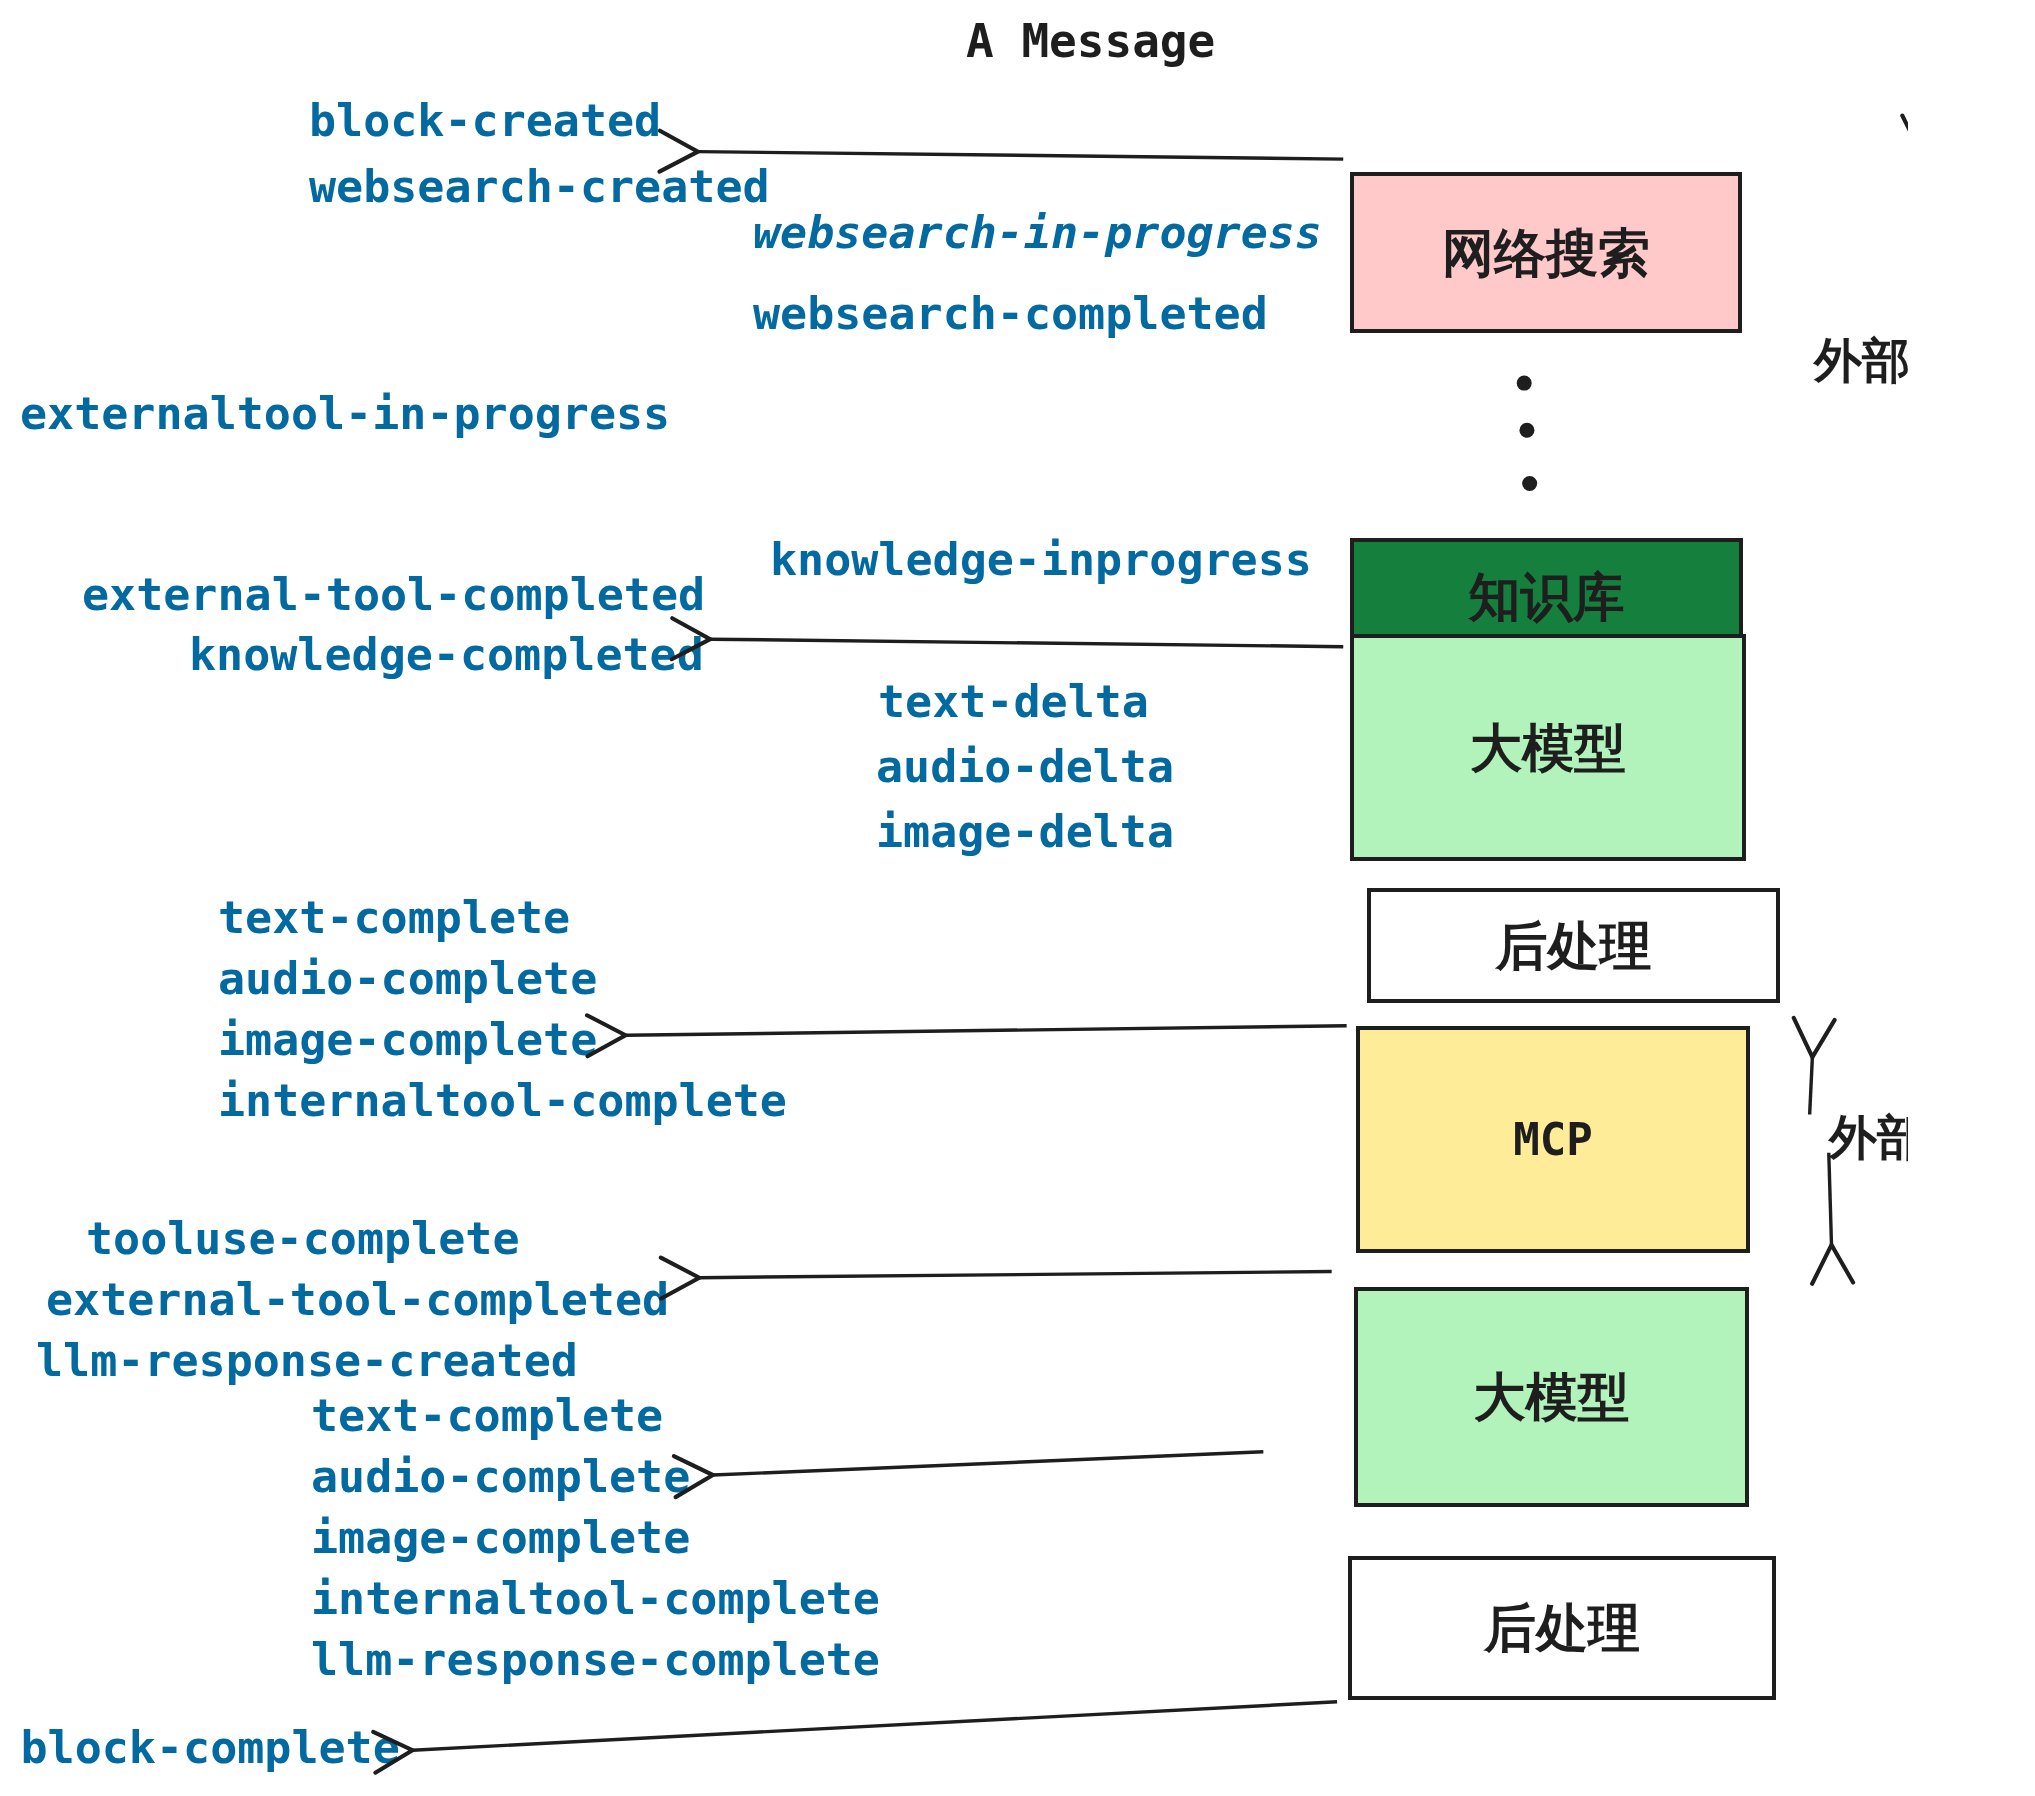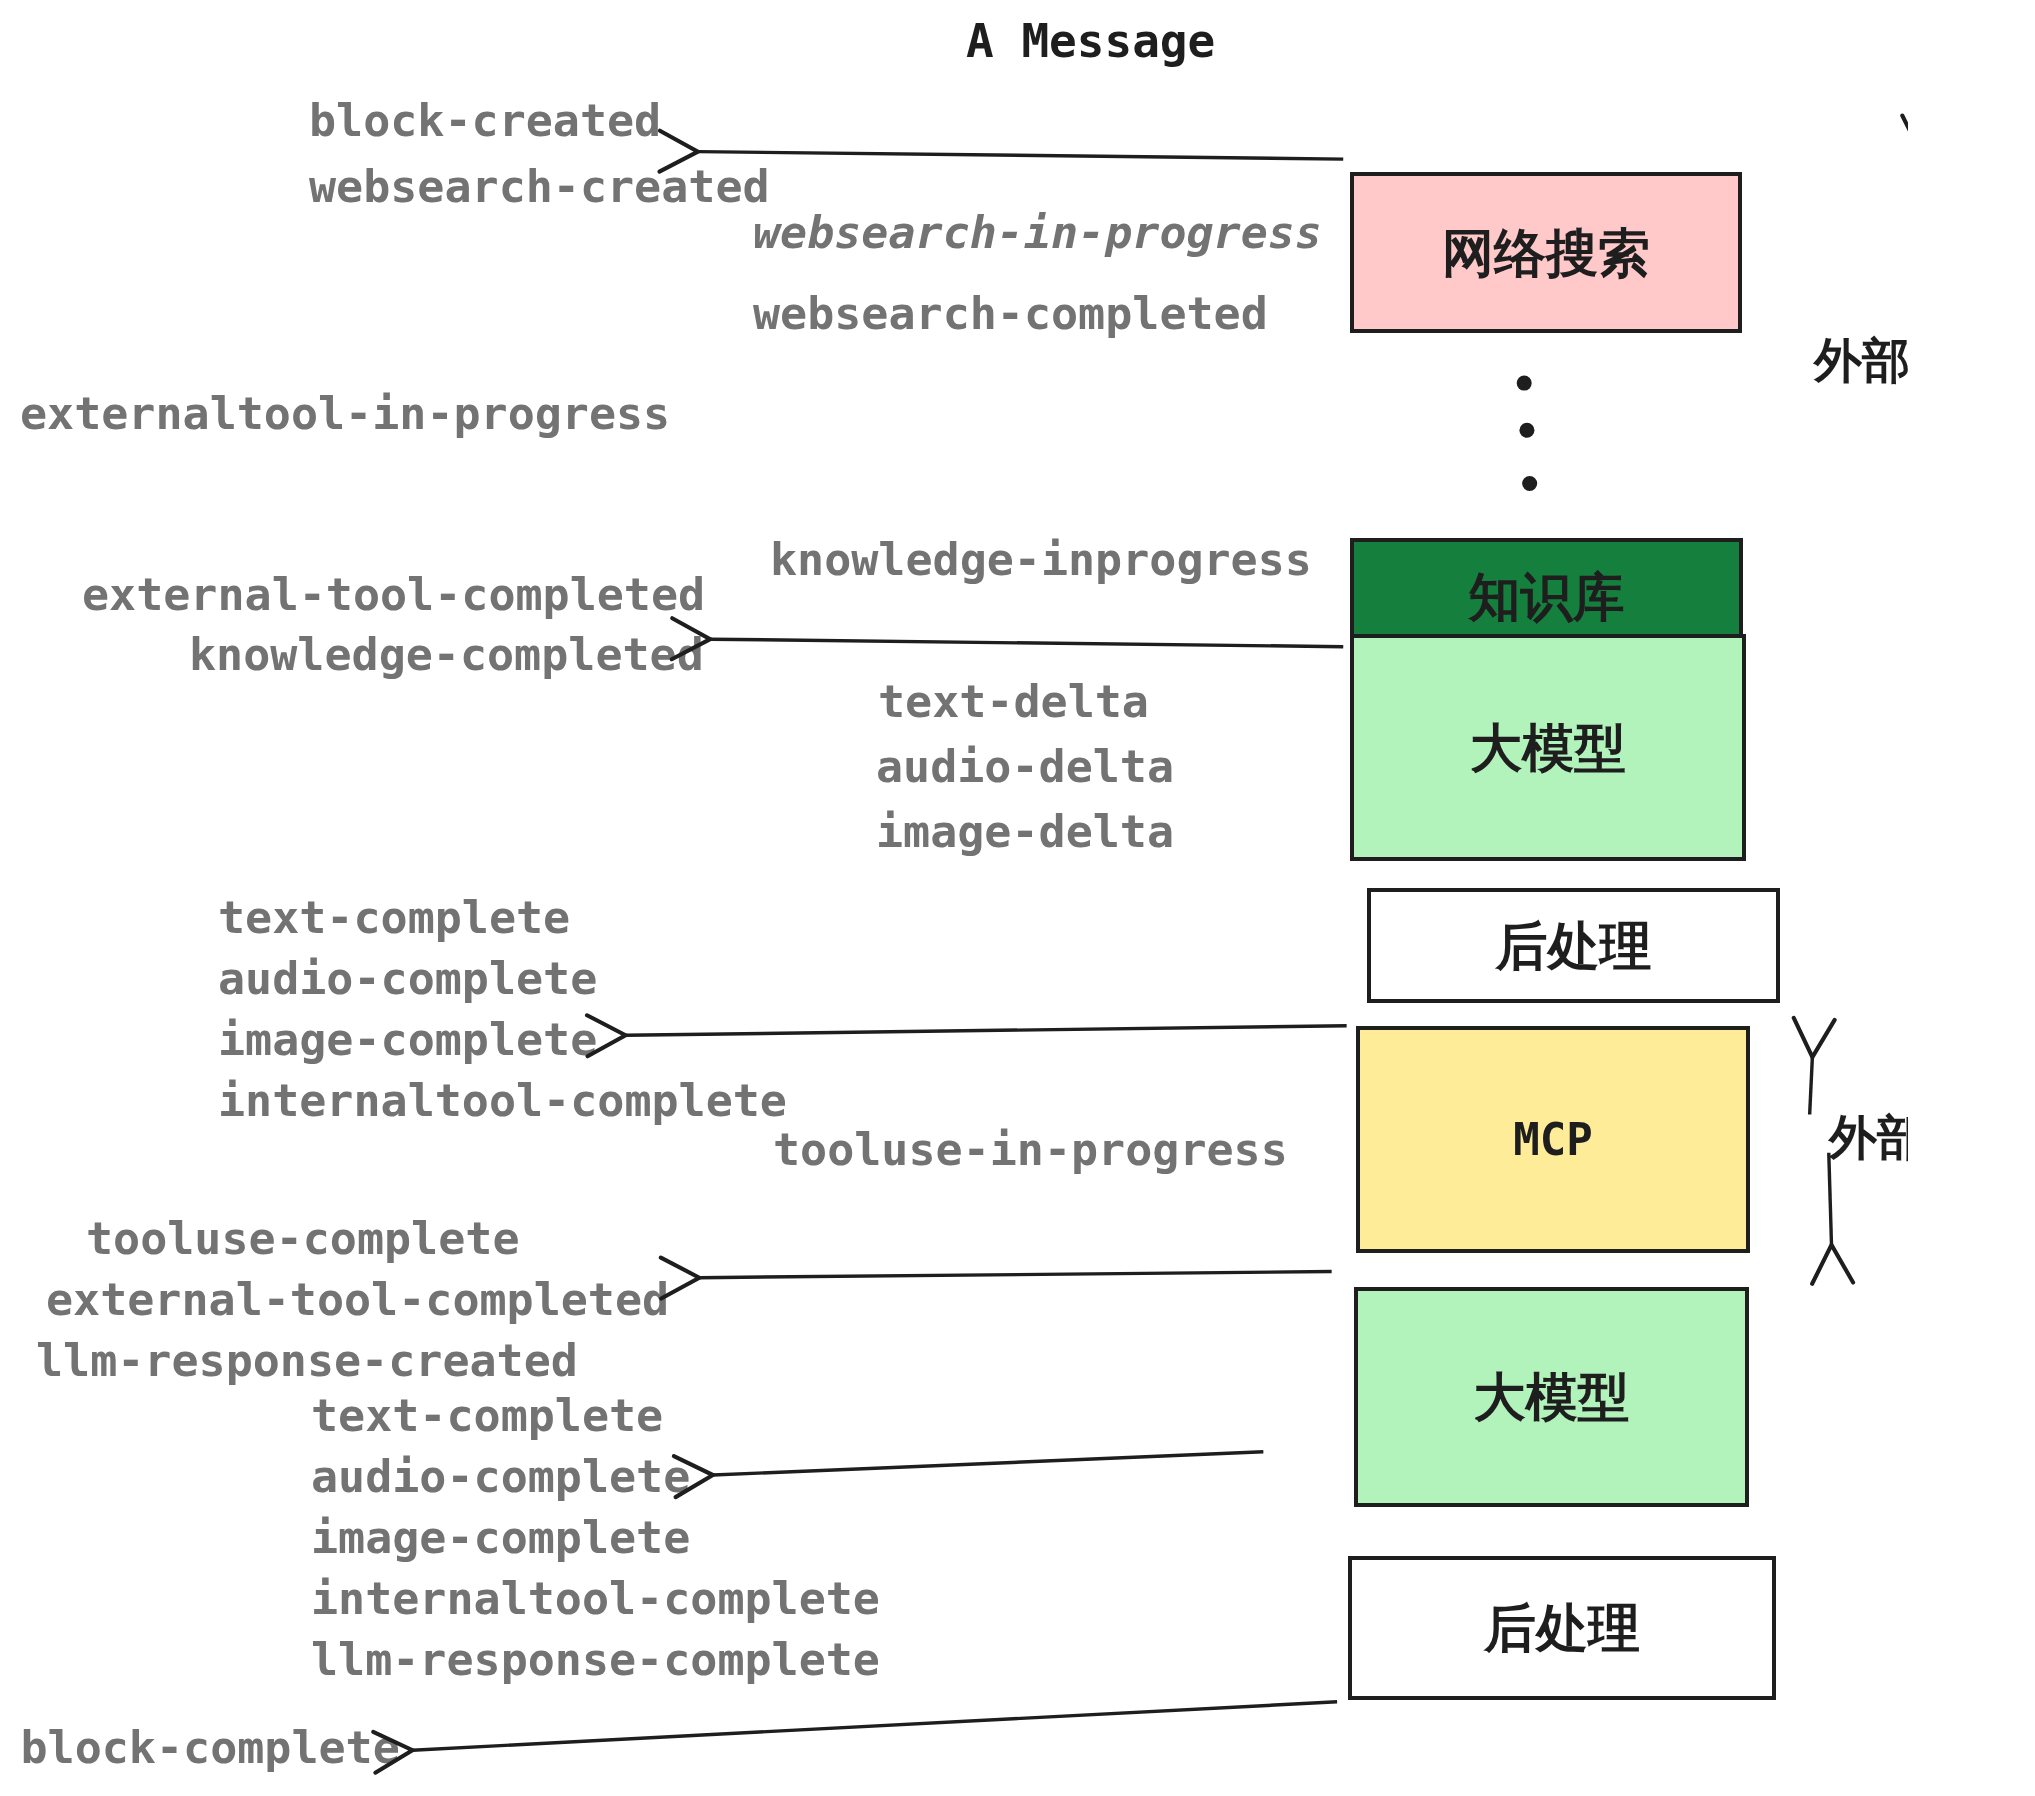--- a/index.html
+++ b/index.html
@@ -10,21 +10,21 @@
     font-family:"DejaVu Sans Mono", monospace;
     color:#1e1e1e;
     overflow:hidden;
   }
   .evt{
     position:absolute;
     font-size:45px;
     font-weight:700;
     line-height:1;
     white-space:nowrap;
-    color:#737373;
+    color:#0369a1;
   }
   .title{
     position:absolute;
     font-size:46px;
     font-weight:700;
     line-height:1;
     white-space:nowrap;
   }
   .node{
     position:absolute;
@@ -75,21 +75,20 @@
   <div class="evt" style="left:770px;top:537px;">knowledge-inprogress</div>
   <div class="evt" style="left:82px;top:572px;">external-tool-completed</div>
   <div class="evt" style="left:189px;top:632px;">knowledge-completed</div>
   <div class="evt" style="left:878px;top:679px;">text-delta</div>
   <div class="evt" style="left:876px;top:744px;">audio-delta</div>
   <div class="evt" style="left:876px;top:809px;">image-delta</div>
   <div class="evt" style="left:218px;top:895px;">text-complete</div>
   <div class="evt" style="left:218px;top:956px;">audio-complete</div>
   <div class="evt" style="left:218px;top:1017px;">image-complete</div>
   <div class="evt" style="left:218px;top:1078px;">internaltool-complete</div>
-  <div class="evt" style="left:773px;top:1127px;">tooluse-in-progress</div>
   <div class="evt" style="left:46px;top:1216px;margin-left:40px;">tooluse-complete</div>
   <div class="evt" style="left:46px;top:1277px;">external-tool-completed</div>
   <div class="evt" style="left:36px;top:1338px;">llm-response-created</div>
   <div class="evt" style="left:311px;top:1393px;">text-complete</div>
   <div class="evt" style="left:311px;top:1454px;">audio-complete</div>
   <div class="evt" style="left:311px;top:1515px;">image-complete</div>
   <div class="evt" style="left:311px;top:1576px;">internaltool-complete</div>
   <div class="evt" style="left:311px;top:1637px;">llm-response-complete</div>
   <div class="evt" style="left:20.5px;top:1725px;">block-complete</div>
 

